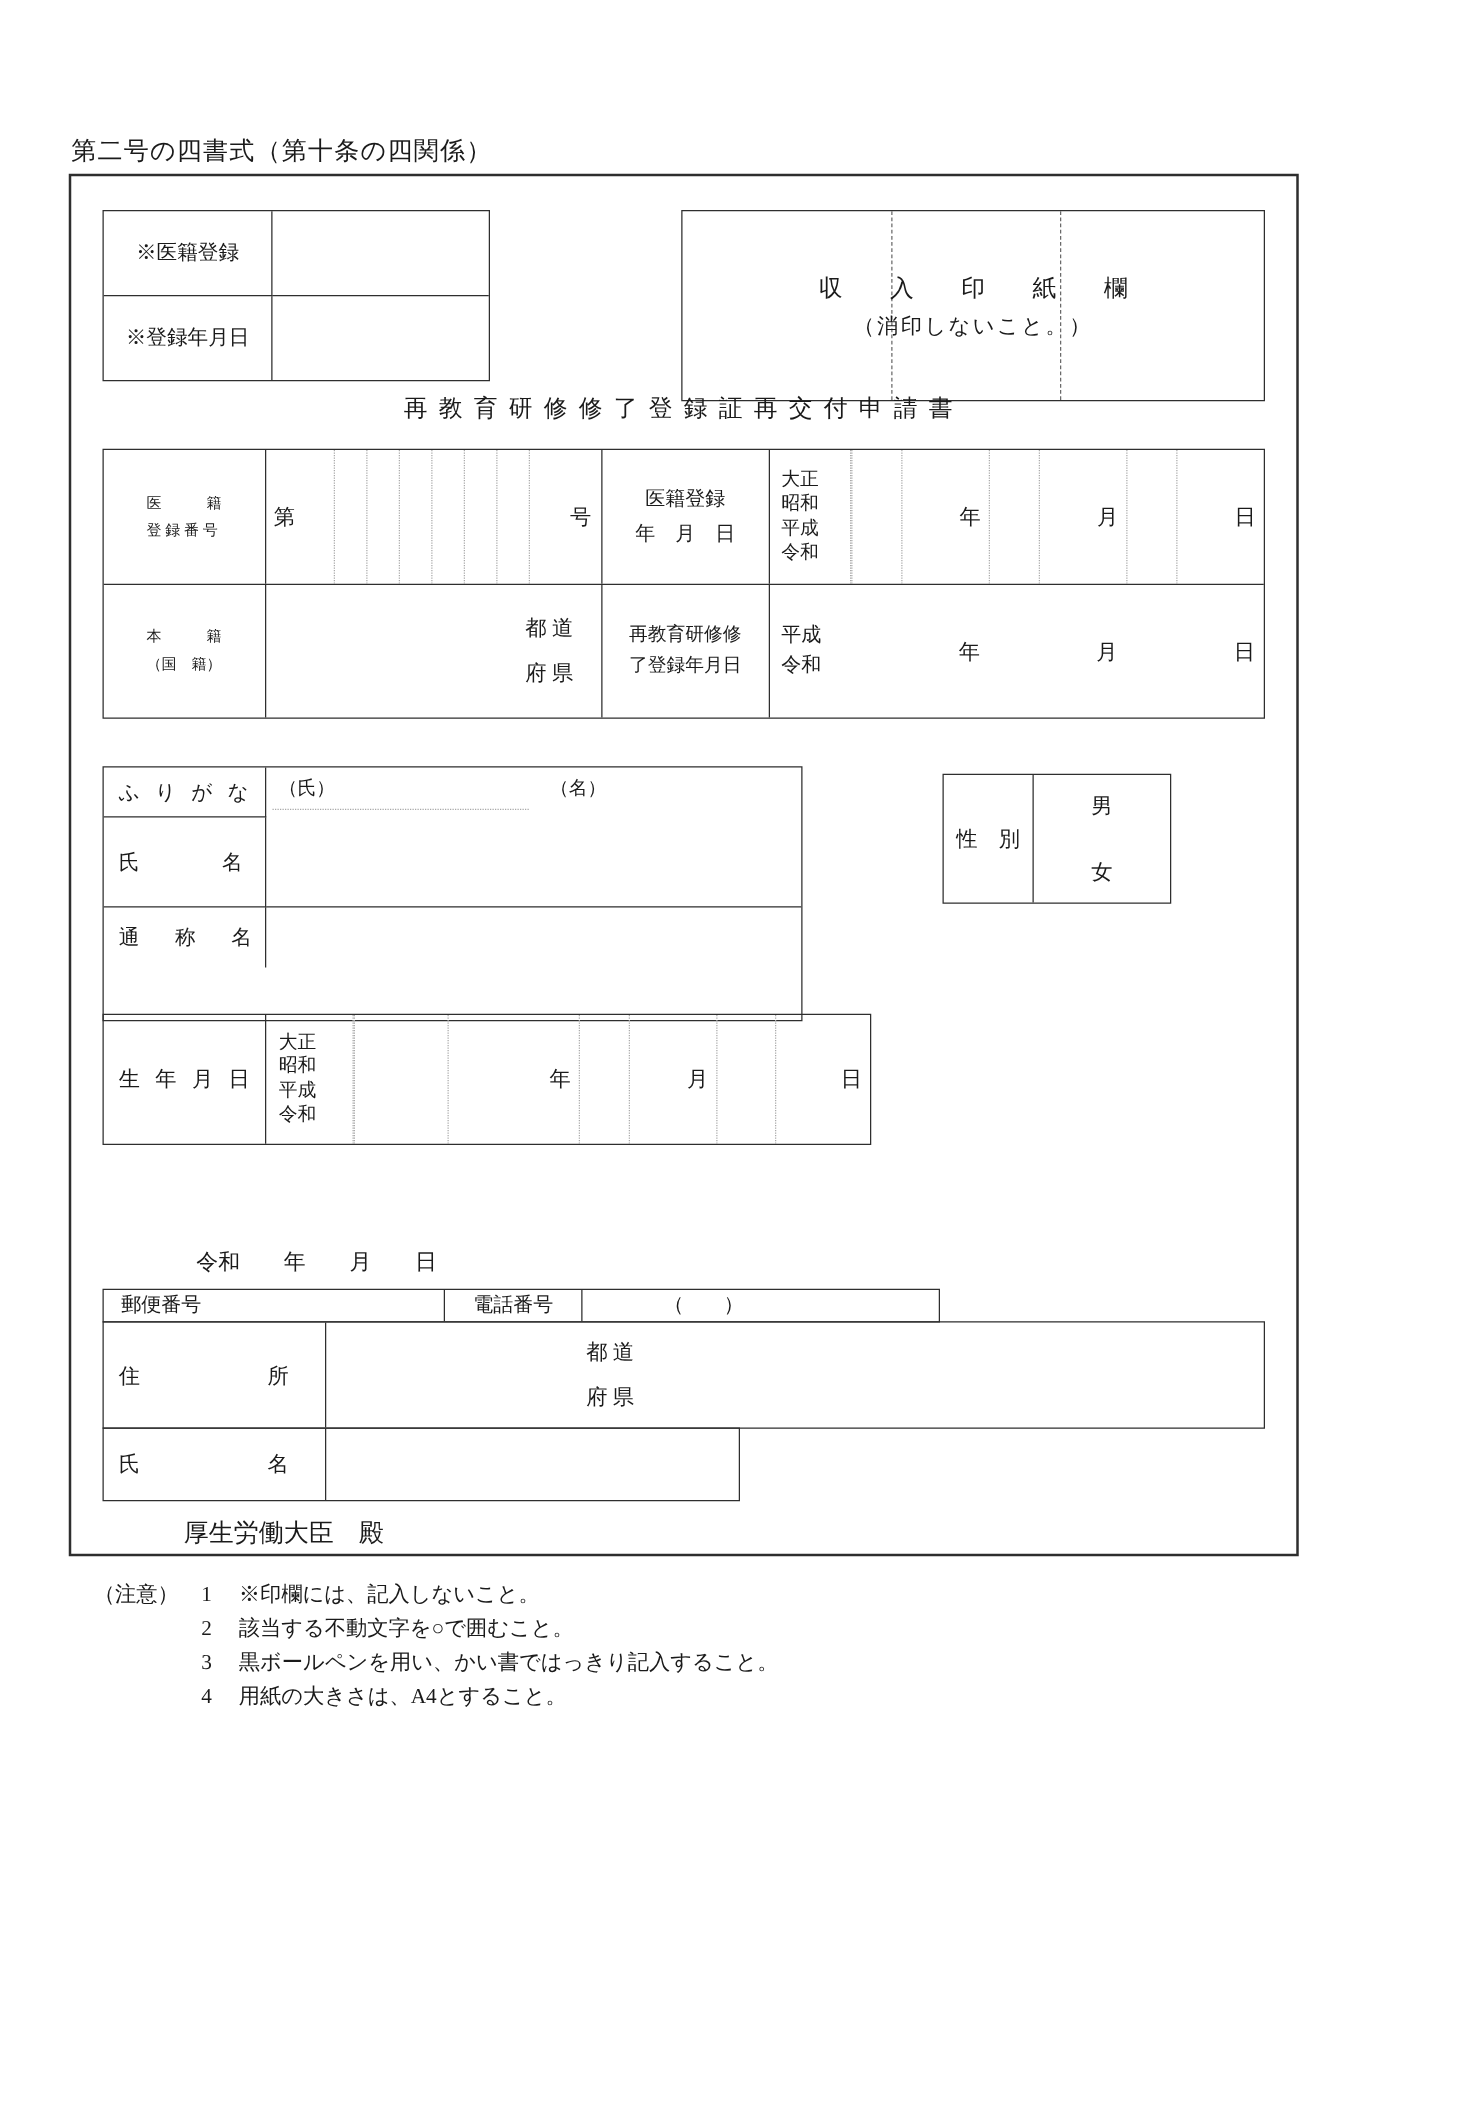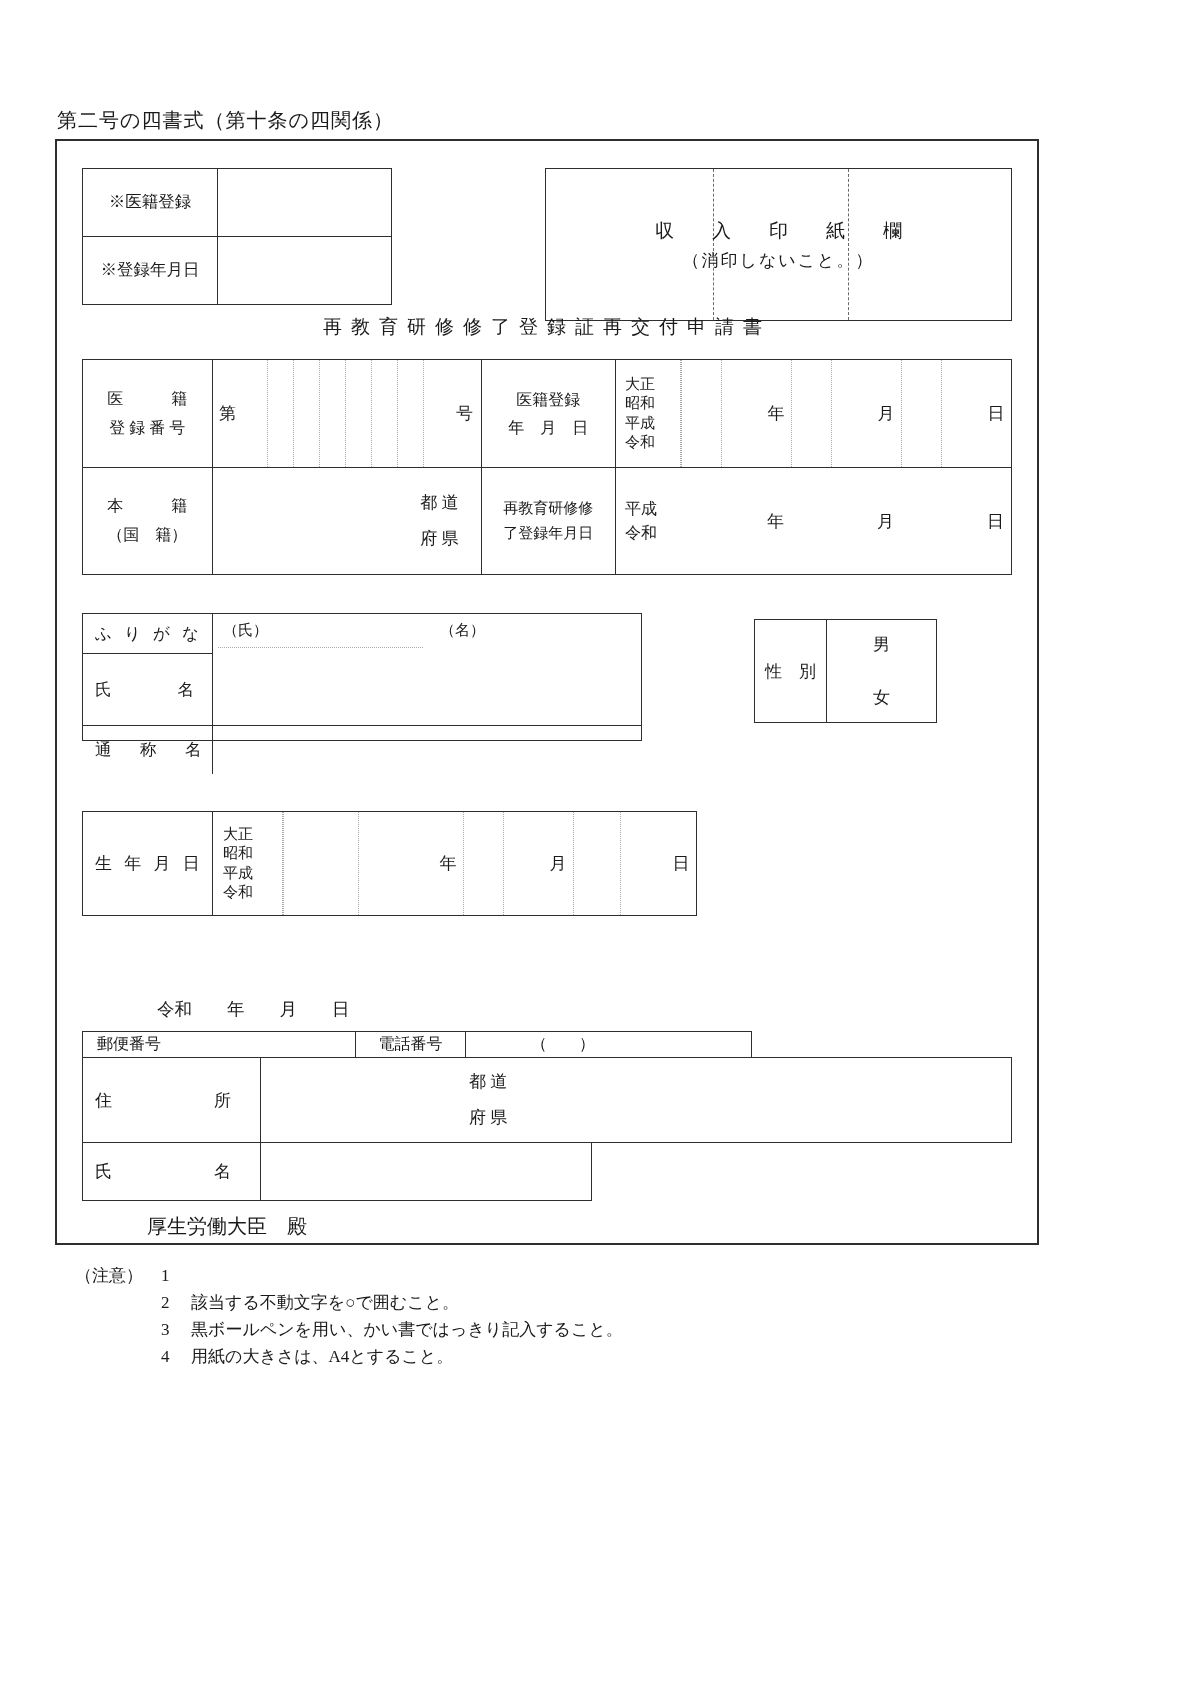--- a/index.html
+++ b/index.html
@@ -27,42 +27,42 @@
   .stamp-dash { position:absolute; top:0; height:100%; border-left:1px dashed #6a6a6a; }
   .dash1 { left:167px; } .dash2 { left:302px; }
 
   .form-title { position:absolute; left:0; top:173px; width:100%; text-align:center; font-size:19px; letter-spacing:9px; }
 
   
   .t1 { position:absolute; left:25px; top:218px; width:930px; border:1px solid #2e2e2e; }
   .t1-row { display:flex; height:107px; }
   .t1-row2 { border-top:1px solid #2e2e2e; }
   .c-label { width:130px; border-right:1px solid #2e2e2e; display:flex; align-items:center; justify-content:center;
-             font-size:16px; line-height:1.8; text-align:center; }
+             font-size:12px; line-height:1.8; }
   .c-number { width:270px; border-right:1px solid #2e2e2e; position:relative; display:flex; align-items:stretch; }
   .c-datelabel { width:135px; border-right:1px solid #2e2e2e; display:flex; align-items:center; justify-content:center;
                  text-align:center; line-height:1.7; }
   .fs16 { font-size:16px; } .fs15 { font-size:15px; }
   .c-ymd { flex:1; display:flex; }
   .era { width:65px; display:flex; align-items:center; padding-left:9px; line-height:1.3; }
   .era-dot { border-right:1px dotted #a9a9a9; }
   .era2 { font-size:16px; line-height:1.5; }
   .sec { width:110px; display:flex; align-items:stretch; }
   .dcell { flex:1; border-left:1px dotted #a9a9a9; }
   .ucell { width:30px; display:flex; align-items:center; justify-content:center; font-size:17px; }
   .sec-plain { width:110px; display:flex; align-items:center; justify-content:flex-end; padding-right:7px; font-size:17px; }
   .dai { width:30px; display:flex; align-items:center; justify-content:center; font-size:17px; }
   .slots { flex:1; display:flex; }
   .slot { flex:1; }
   .slot + .slot { border-left:1px dotted #a9a9a9; }
   .go { width:32px; display:flex; align-items:center; justify-content:center; font-size:17px; }
   .pref-stack { margin-left:auto; padding-right:22px; align-self:center; text-align:center; line-height:2.1; font-size:17px; }
 
   
-  .name-table { position:absolute; left:25px; top:472px; width:560px; height:128px; border:1px solid #2e2e2e;
+  .name-table { position:absolute; left:25px; top:472px; width:560px; height:204px; border:1px solid #2e2e2e;
                 display:grid; grid-template-columns:130px 1fr; grid-template-rows:40px 72px 48px; }
   .nt-l { border-right:1px solid #2e2e2e; display:flex; align-items:center; padding-left:12px; font-size:16.5px; }
   .nt-furigana { border-bottom:1px solid #2e2e2e; letter-spacing:4px; }
   .nt-shimei { border-bottom:1px solid #2e2e2e; }
   .nt-name-area { grid-column:2; grid-row:1 / 3; position:relative; border-bottom:1px solid #2e2e2e; }
   .nt-sei { position:absolute; left:10px; top:7px; font-size:15px; }
   .nt-mei { position:absolute; left:227px; top:7px; font-size:15px; }
   .nt-dotline { position:absolute; left:5px; top:33px; width:205px; border-top:1px dotted #a9a9a9; }
   .nt-tsusho { letter-spacing:6px; }
 
@@ -260,20 +260,21 @@
     </div>
 
     <div class="minister">厚生労働大臣　殿</div>
 
   </div>
 
   <div class="notes">
     <div class="note-line">
       <span class="note-caption">（注意）</span>
       <span class="note-num">1</span>
+      <span class="note-text">※印欄には、記入しないこと。</span>
     </div>
     <div class="note-line">
       <span class="note-caption"></span>
       <span class="note-num">2</span>
       <span class="note-text">該当する不動文字を○で囲むこと。</span>
     </div>
     <div class="note-line">
       <span class="note-caption"></span>
       <span class="note-num">3</span>
       <span class="note-text">黒ボールペンを用い、かい書ではっきり記入すること。</span>

